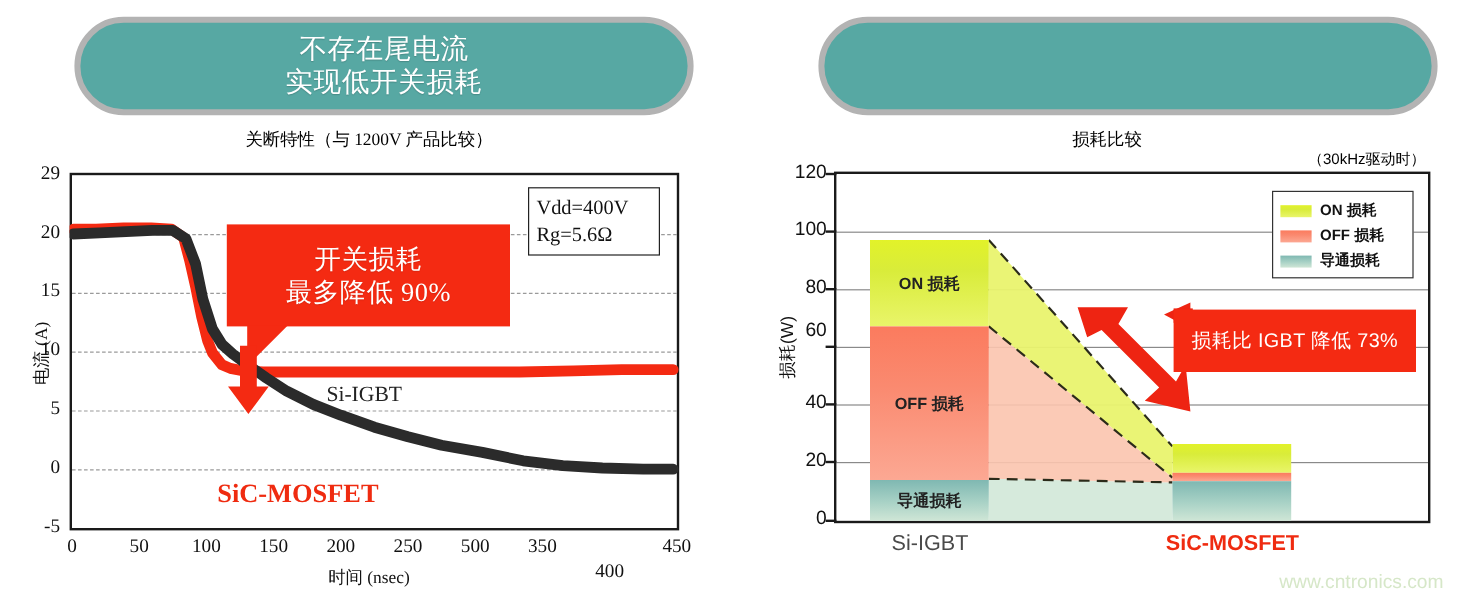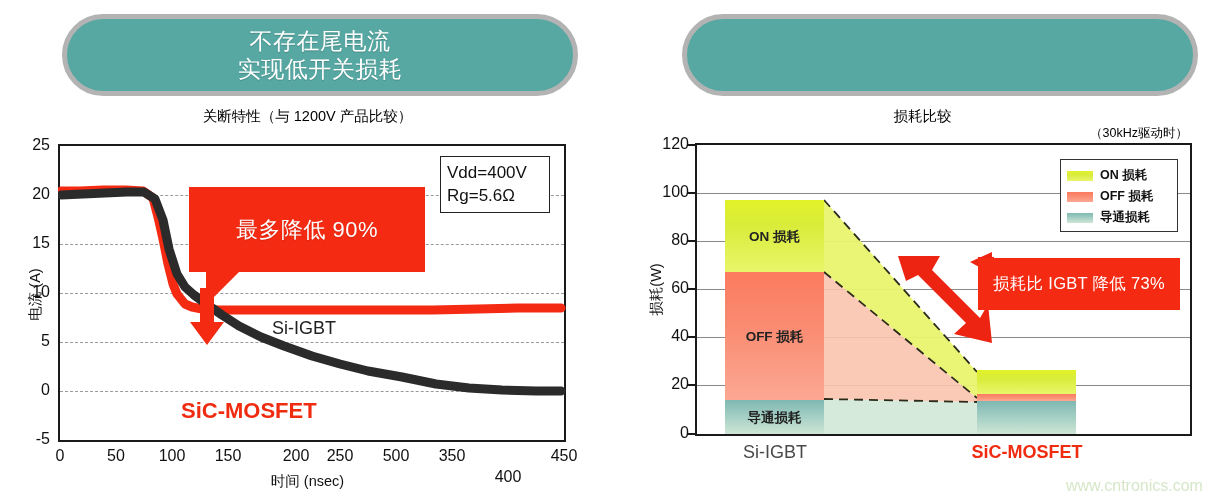--- a/index.html
+++ b/index.html
@@ -3,21 +3,21 @@
 <meta charset="utf-8">
 <style>
   html,body{margin:0;padding:0;}
   body{
     width:1230px;height:503px;
     background:#ffffff;
     font-family:"Liberation Sans","DejaVu Sans",sans-serif;
     overflow:hidden;position:relative;
   }
   .panel{position:absolute;top:0;height:503px;}
-  #panel-left{left:0;width:615px;}
+  #panel-left{left:0;width:615px;font-family:Liberation Serif, serif;}
   #panel-right{left:615px;width:615px;}
 
   
   .pill{
     position:absolute;
     border-radius:42px;
     background:#57a8a3;
     border:5px solid #b3b3b3;
     box-sizing:border-box;
     display:flex;align-items:center;justify-content:center;
@@ -176,50 +176,51 @@
 
   <div class="frame" id="frame-left">
 
     <div class="gridline grid-dash" style="top:49.0px;"></div>
     <div class="gridline grid-dash" style="top:98.0px;"></div>
     <div class="gridline grid-dash" style="top:147.0px;"></div>
     <div class="gridline grid-dash" style="top:196.0px;"></div>
     <div class="gridline grid-dash" style="top:245.0px;"></div>
   </div>
 
-  <div class="ytick" style="left:8px;top:145px;width:42px;">25</div>
+  <div class="ytick" style="left:8px;top:145px;width:42px;">29</div>
   <div class="ytick" style="left:8px;top:194px;width:42px;">20</div>
   <div class="ytick" style="left:8px;top:243px;width:42px;">15</div>
   <div class="ytick" style="left:8px;top:292px;width:42px;text-align:right;">10</div>
   <div class="ytick" style="left:8px;top:341px;width:42px;">5</div>
   <div class="ytick" style="left:8px;top:390px;width:42px;">0</div>
   <div class="ytick" style="left:8px;top:439px;width:42px;">-5</div>
 
   <div class="xtick" style="left:60px;top:447px;">0</div>
   <div class="xtick" style="left:116px;top:447px;">50</div>
   <div class="xtick" style="left:172px;top:447px;">100</div>
   <div class="xtick" style="left:228px;top:447px;">150</div>
-  <div class="xtick" style="left:284px;top:447px;margin-left:12px;">200</div>
+  <div class="xtick" style="left:284px;top:447px;">200</div>
   <div class="xtick" style="left:340px;top:447px;">250</div>
   <div class="xtick" style="left:396px;top:447px;">500</div>
   <div class="xtick" style="left:452px;top:447px;">350</div>
   <div class="xtick" style="left:508px;top:468px;">400</div>
   <div class="xtick" style="left:564px;top:447px;">450</div>
 
   <div class="ylab-rot" style="left:-10px;top:285px;width:90px;text-align:center;">电流 (A)</div>
   <div class="axis-title" style="left:0;top:472px;width:615px;text-align:center;">时间 (nsec)</div>
 
   <svg id="curve-svg" viewBox="0 0 508 298" preserveAspectRatio="none">
 
     <path d="M3,47 L22,47 L45,46 L68,46 L85,47 L95,54 L100,73 L105,95 L110,120 L115,140 L119,150 L123,155 L127,160 L134,163 L144,165 L161,166 L195,166 L240,166 L285,166 L330,166 L375,166 L420,165 L460,164 L503,164" fill="none" stroke="#f42a12" stroke-width="9" stroke-linecap="round" stroke-linejoin="round"></path>
 
     <path d="M3,51 L25,50 L47,49 L69,48 L86,48 L97,55 L105,76 L111,105 L119,130 L127,143 L136,151 L147,159 L164,171 L181,182 L203,193 L226,202 L254,212 L282,220 L310,227 L344,233 L378,240 L411,244 L444,246 L478,247 L503,247" fill="none" stroke="#2b2b2b" stroke-width="9" stroke-linecap="round" stroke-linejoin="round"></path>
   </svg>
 
   <div id="callout-left">
+    <span>开关损耗</span>
     <span>最多降低 90%</span>
   </div>
   <div id="callout-left-tail"></div>
 
   <svg id="down-arrow" viewBox="0 0 36 58">
     <polygon points="11,0 25,0 25,34 35,34 18,57 1,34 11,34" fill="#f42a12"></polygon>
   </svg>
 
   <div class="curvelabel" id="lbl-siigbt">Si-IGBT</div>
   <div class="curvelabel" id="lbl-sicmos">SiC-MOSFET</div>
@@ -244,21 +245,21 @@
   <div class="gridline grid-solid" style="top:48.0px;"></div>
   <div class="gridline grid-solid" style="top:96.0px;"></div>
   <div class="gridline grid-solid" style="top:144.0px;"></div>
   <div class="gridline grid-solid" style="top:192.0px;"></div>
   <div class="gridline grid-solid" style="top:240.0px;"></div>
 </div>
 
 <div class="ytick" style="left:645px;top:144px;width:44px;">120</div>
 <div class="ytick" style="left:645px;top:192px;width:44px;">100</div>
 <div class="ytick" style="left:645px;top:240px;width:44px;">80</div>
-<div class="ytick" style="left:645px;top:288px;width:44px;">60</div>
+<div class="ytick" style="left:645px;top:276px;width:44px;">60</div>
 <div class="ytick" style="left:645px;top:336px;width:44px;">40</div>
 <div class="ytick" style="left:645px;top:384px;width:44px;">20</div>
 <div class="ytick" style="left:645px;top:433px;width:44px;">0</div>
 
 <div class="tickmark" style="left:688px;top:144px;width:9px;"></div>
 <div class="tickmark" style="left:688px;top:192px;width:9px;"></div>
 <div class="tickmark" style="left:688px;top:240px;width:9px;"></div>
 <div class="tickmark" style="left:688px;top:288px;width:9px;"></div>
 <div class="tickmark" style="left:688px;top:336px;width:9px;"></div>
 <div class="tickmark" style="left:688px;top:384px;width:9px;"></div>

